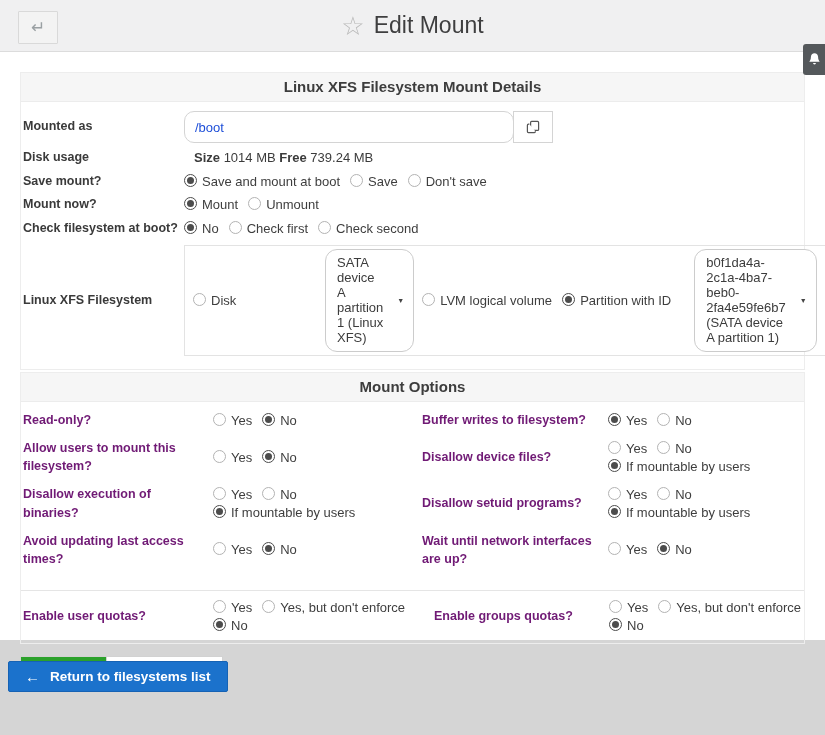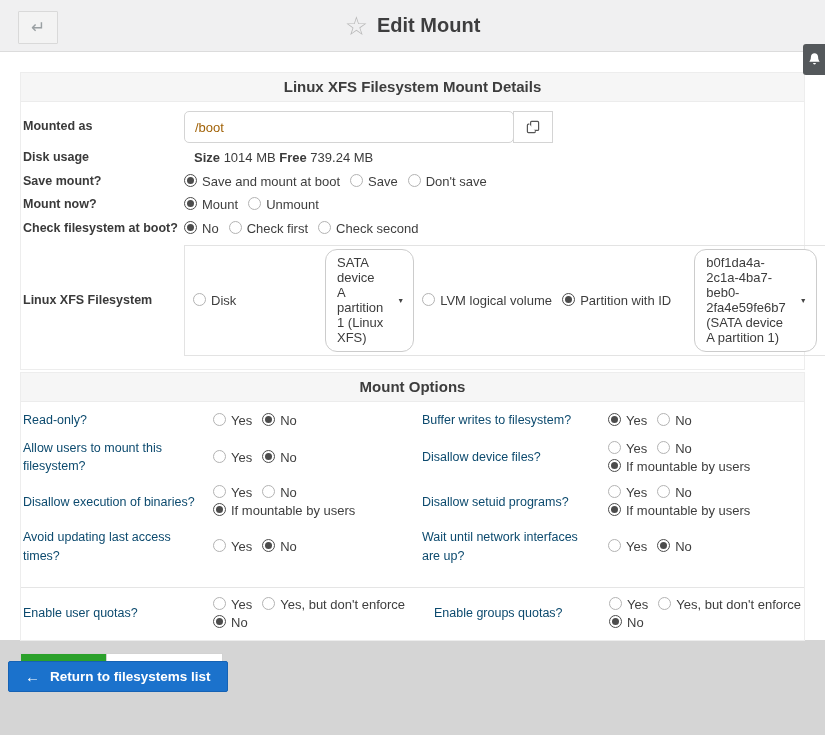--- a/index.html
+++ b/index.html
@@ -16,21 +16,21 @@
     position:relative; display:flex; align-items:center; justify-content:center;
   }
   .back-btn {
     position:absolute; left:18px; top:11px; width:40px; height:33px;
     border:1px solid #d9d9d9; background:#f3f3f3; border-radius:1px;
     color:#9aa0a3; font-size:17px; line-height:31px; text-align:center; cursor:pointer;
     padding:0;
   }
   .title-wrap { display:flex; align-items:center; gap:9px; }
   .star-icon { color:#b9b9b9; font-size:26px; line-height:1; }
-  .page-title { font-size:20px; font-weight:bold; color:#3e3e3f; }
+  .page-title { font-size:23px; font-weight:normal; color:#3e3e3f; }
   .bell-tab {
     position:absolute; top:44px; right:0; width:22px; height:31px; z-index:6;
     background:#54585b; border-radius:3px 0 0 3px;
     display:flex; align-items:center; justify-content:center; cursor:pointer;
   }
   
   .main { background:#fff; height:588px; padding:20px 20px 0; }
   .card { border:1px solid #ededed; }
   .card-h {
     background:#f6f6f6; border-bottom:1px solid #ececec;
@@ -39,22 +39,22 @@
   }
   .card-body { padding:6px 2px 8px; }
   
   .d-row { display:grid; grid-template-columns:161px 1fr; align-items:center; padding:3px 0; }
   .d-label { font-weight:bold; font-size:12.5px; color:#3a3a3a; line-height:1.4; }
   .usage { font-size:13px; color:#3b3b3b;margin-left:10px; }
   .usage b { font-weight:bold; }
   
   .igroup { display:inline-flex; align-items:stretch; }
   .tin {
-    height:32px; border:1px solid #d4d4d4; border-radius:5px; background:#fff;
-    padding:0 10px; font-size:13px; color:#a16207; outline:none;
+    height:32px; border:1px solid #d4d4d4; border-radius:10px; background:#fff;
+    padding:0 10px; font-size:13px; color:#1d4ed8; outline:none;
     font-family:"Liberation Sans", sans-serif;
   }
   .tin.mounted { width:330px; }
   .addon {
     width:40px; border:1px solid #d4d4d4; margin-left:-1px; background:#fff;
     display:flex; align-items:center; justify-content:center; cursor:pointer; padding:0;
   }
   
   .radios { display:flex; flex-wrap:wrap; gap:3px 10px; align-items:center; }
   .ropt { display:inline-flex; align-items:flex-start; gap:5px; white-space:nowrap; cursor:pointer; }
@@ -72,21 +72,21 @@
   }
   .caret { font-size:7px; color:#444; }
   .tin.other { width:298px; }
   
   .card.opts { margin-top:2px; }
   .opt-grid {
     display:grid; grid-template-columns:187px 206px 183px 1fr;
     column-gap:3px; row-gap:10px; align-items:center; padding:9px 2px 22px;
   }
   .opt-grid.quota { grid-template-columns:187px 218px 172px 1fr; border-top:1px solid #e5e5e5; padding:9px 2px 10px; }
-  .opt-label { font-weight:normal; font-size:12.5px; color:#0c4a6e; line-height:1.45; padding-right:8px; }
+  .opt-label { font-weight:bold; font-size:12.5px; color:#701a75; line-height:1.45; padding-right:8px; }
   
   .btn-row { margin-top:12px; display:flex; }
   .btn-group { display:inline-flex; border:1px solid #d2d2d2; background:#fff; }
   .save-btn {
     background:#2ba12b; border:none; color:#fff; cursor:pointer;
     display:inline-flex; align-items:center; gap:8px; padding:0 15px; height:31px;
     font-size:13.5px; font-weight:bold; font-family:"Liberation Sans", sans-serif;
   }
   .check-circle {
     width:15px; height:15px; background:#fff; border-radius:50%; color:#2ba12b;

